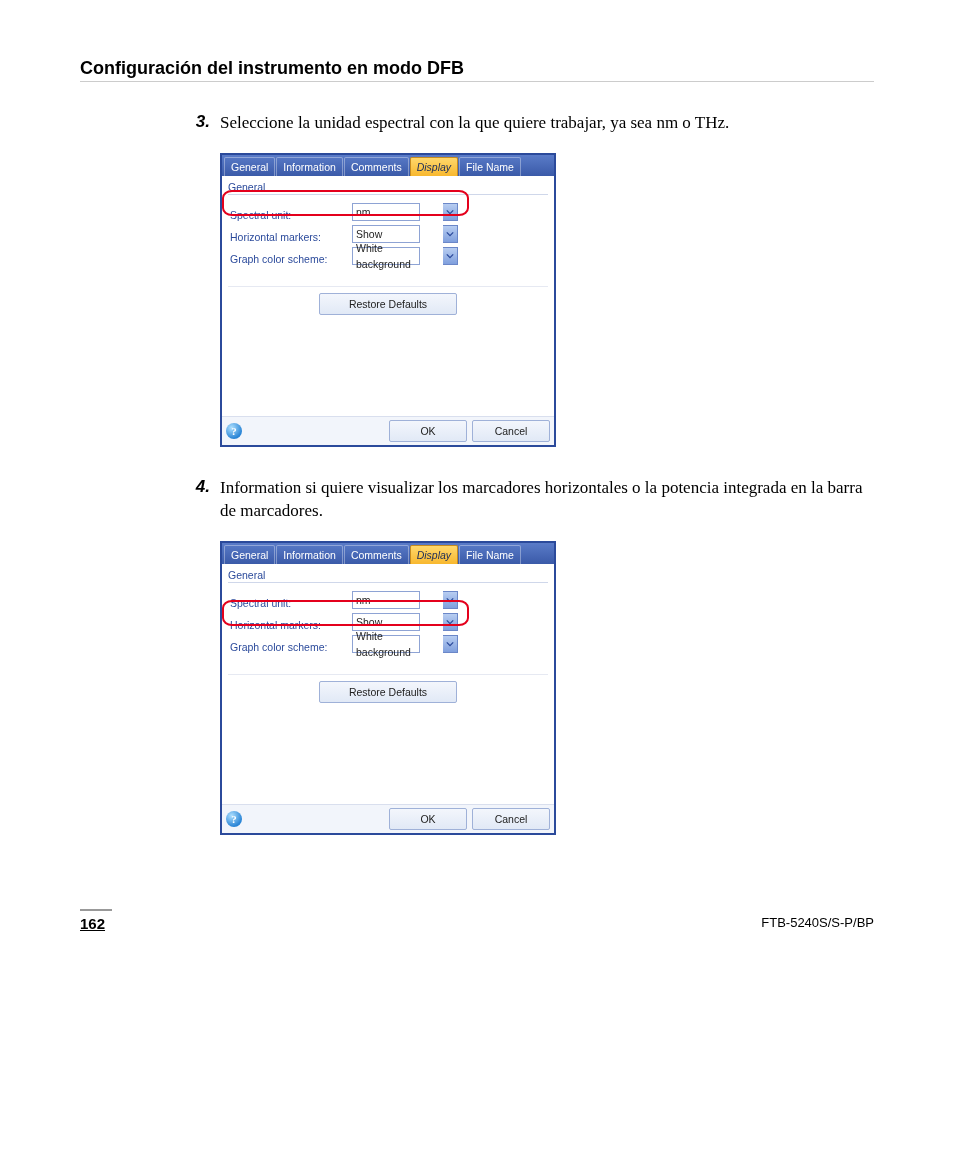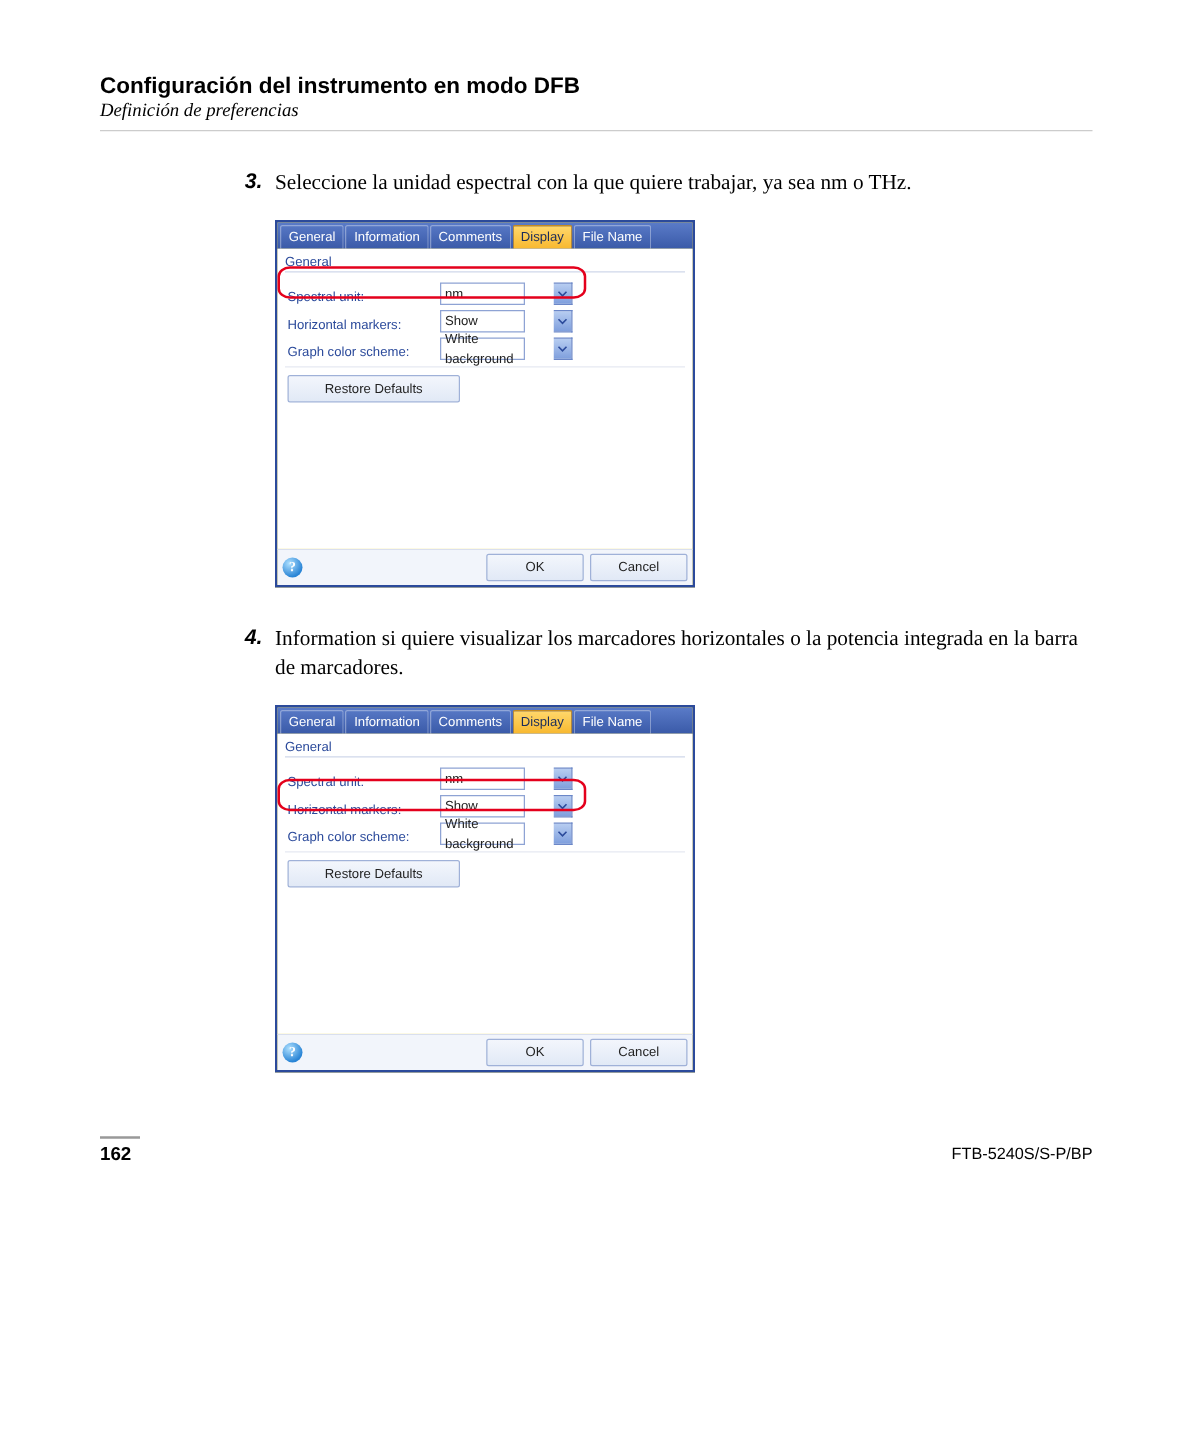--- a/index.html
+++ b/index.html
@@ -52,21 +52,21 @@
     font-size: 17px;
     line-height: 1.35;
   }
   .dialog-wrap {
     margin-left: 140px;
     margin-bottom: 30px;
   }
   .dialog {
     width: 332px;
     border: 2px solid #2b4a9b;
-    background: #fde047;
+    background: #4c1d95;
     font-family: Arial, Helvetica, sans-serif;
     font-size: 10.5px;
   }
   .tabs {
     display: flex;
     background: linear-gradient(#5a7bc8,#3a5aa8);
     padding: 2px 2px 0 2px;
     gap: 1px;
   }
   .tab {
@@ -74,20 +74,21 @@
     color: #fff;
     border: 1px solid rgba(255,255,255,.35);
     border-bottom: none;
     border-radius: 2px 2px 0 0;
     cursor: default;
   }
   .tab.active {
     background: linear-gradient(#ffd76b,#f8b82f);
     color: #1a2b5a;
     border-color: #c68b1f;
+    font-style: italic;
   }
   .body-area {
     background: #fff;
     padding: 4px 6px 8px 6px;
     height: 228px;
     position: relative;
   }
   .grp {
     color: #2b4a9b;
     font-size: 10.5px;
@@ -134,23 +135,23 @@
   }
   .selbtn svg { width: 8px; height: 8px; }
   .hl {
     position: absolute;
     border: 2px solid #e4001c;
     border-radius: 10px/8px;
     pointer-events: none;
   }
   .restore-row {
     display: flex;
-    justify-content: flex-start;
+    justify-content: center;
     padding: 6px 2px 0 2px;
-    margin-top: 5px;
+    margin-top: 21px;
     border-top: 1px solid #e6e9f2;
   }
   .btn {
     height: 20px;
     min-width: 60px;
     border: 1px solid #9fb1d8;
     background: linear-gradient(#f3f6fc,#e1e9f6);
     color: #222;
     font-size: 10.5px;
     border-radius: 2px;
@@ -187,35 +188,35 @@
   .page-footer .line {
     border-top: 2px solid #999;
     width: 32px;
     margin-bottom: 4px;
   }
   .page-footer .fnum {
     font-family: Arial, Helvetica, sans-serif;
     font-weight: bold;
     font-size: 15px;
     float: left;
+    text-decoration: underline;
   }
   .page-footer .fid {
     float: right;
     font-family: Arial, Helvetica, sans-serif;
     font-size: 13px;
     text-align: center;
   }
 </style>
 </head>
 <body>
 
 <div class="page">
 
   <div class="heading">Configuración del instrumento en modo DFB</div>
-  <div class="subheading">Definición de preferencias</div>
   <hr class="rule">
 
   <div class="step">
     <div class="step-num">3.</div>
     <div class="step-body">Seleccione la unidad espectral con la que quiere trabajar, ya sea nm o THz.</div>
   </div>
 
   <div class="dialog-wrap">
     <div class="dialog">
       <div class="tabs">

